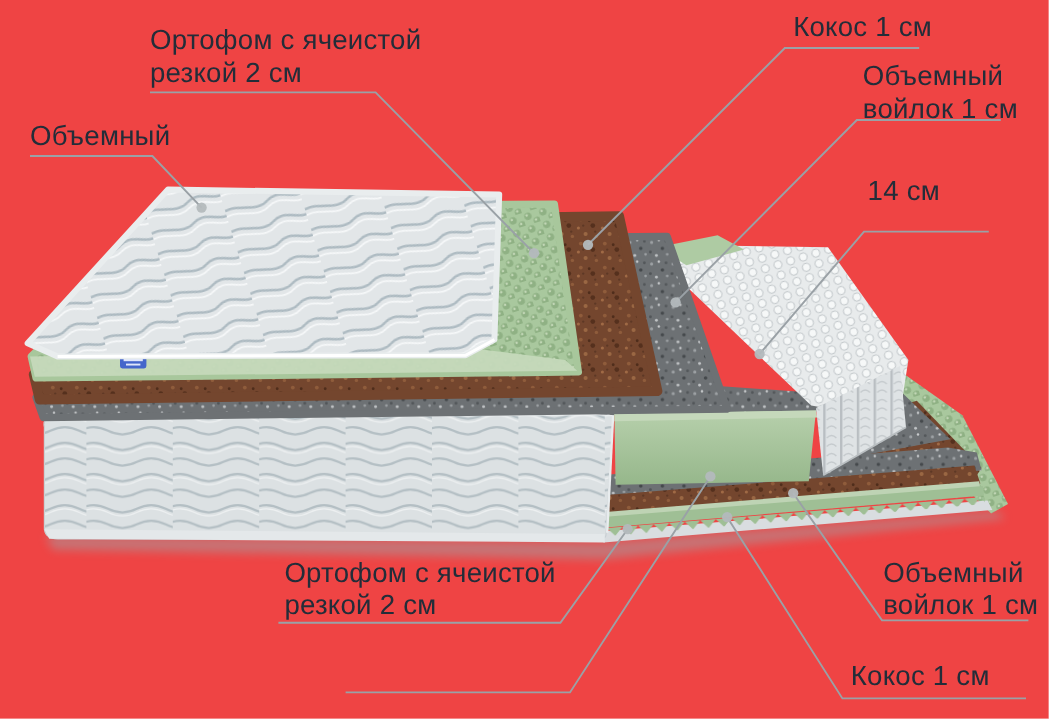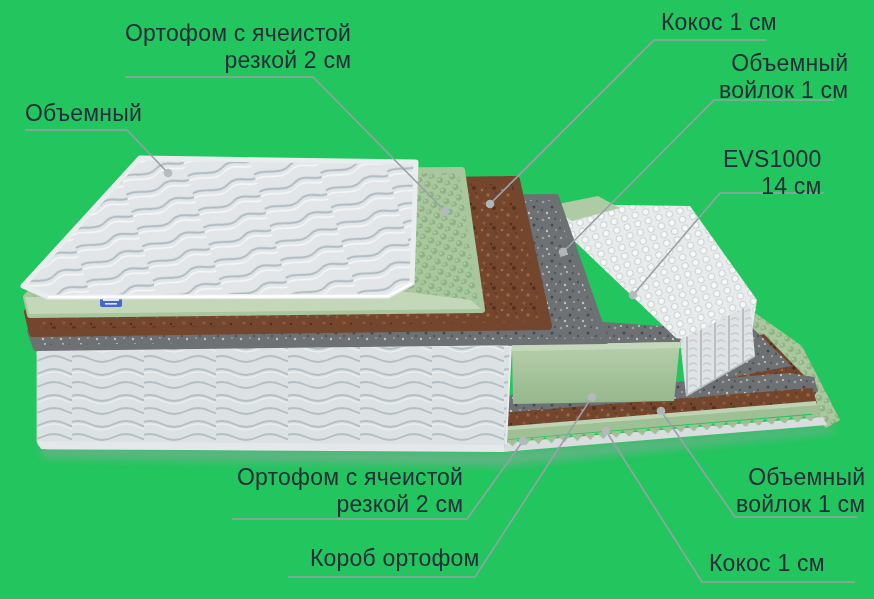--- a/index.html
+++ b/index.html
@@ -1,19 +1,18 @@
 <!DOCTYPE html>
 <html><head>
 <meta charset="utf-8">
 <style>
   html,body{margin:0;padding:0;background:#ffffff;}
   .stage{
-    position:relative;width:874px;height:599px;background:#22c55e;overflow:hidden;
+    position:relative;width:874px;height:599px;background:#ef4444;overflow:hidden;
     font-family:"Liberation Sans","DejaVu Sans",sans-serif;
-    text-align:right;
   }
   .stage svg{position:absolute;left:0;top:0;}
   .diagram-label{
     position:absolute;font-size:23px;line-height:27px;font-weight:500;
     color:#232d39;letter-spacing:.2px;white-space:nowrap;
   }
   .diagram-label span{display:block;}
 </style>
 </head>
 <body>
@@ -170,29 +169,25 @@
     <span>Объемный</span>
   </div>
   <div class="diagram-label" style="left:661px;top:9px;">
     <span>Кокос 1 см</span>
   </div>
   <div class="diagram-label" style="left:719px;top:50px;">
     <span>Объемный</span>
     <span>войлок 1 см</span>
   </div>
   <div class="diagram-label" style="left:723px;top:146px;">
-    <span>EVS1000</span>
     <span>14 см</span>
   </div>
   <div class="diagram-label" style="left:237px;top:464px;">
     <span>Ортофом с ячеистой</span>
     <span>резкой 2 см</span>
-  </div>
-  <div class="diagram-label" style="left:310px;top:545px;">
-    <span>Короб ортофом</span>
   </div>
   <div class="diagram-label" style="left:736px;top:464px;">
     <span>Объемный</span>
     <span>войлок 1 см</span>
   </div>
   <div class="diagram-label" style="left:709px;top:550px;">
     <span>Кокос 1 см</span>
   </div>
 
 </div>

